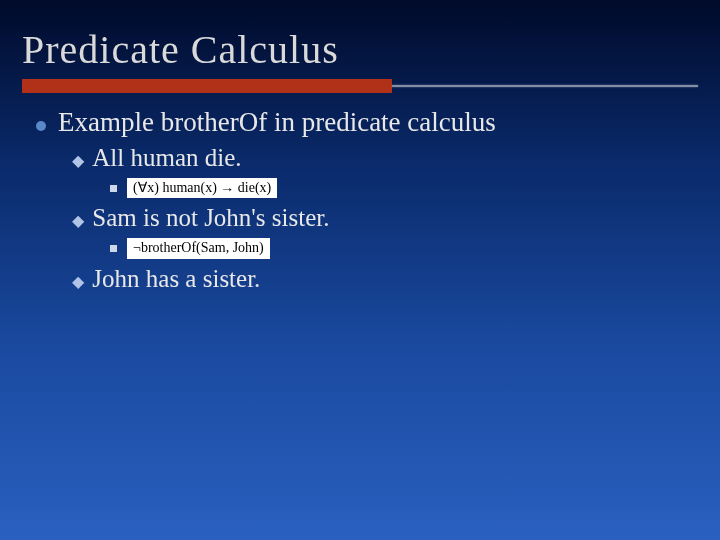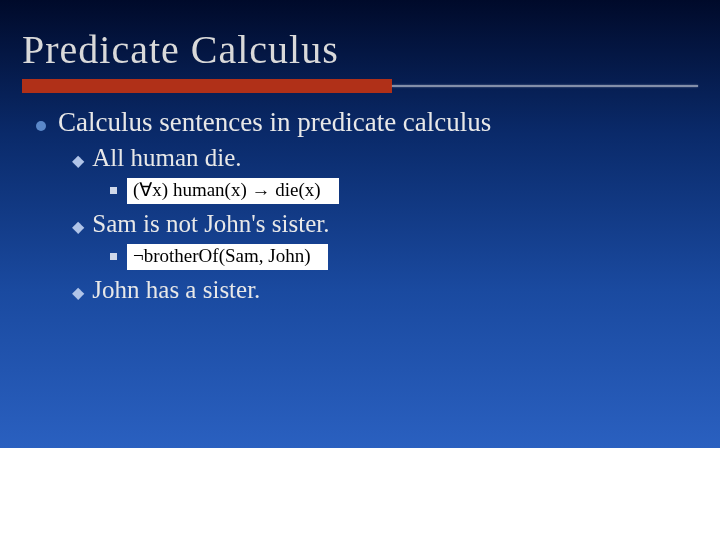--- a/index.html
+++ b/index.html
@@ -5,21 +5,21 @@
   html, body {
     margin: 0;
     padding: 0;
     width: 720px;
     height: 540px;
     overflow: hidden;
     font-family: "Times New Roman", Times, serif;
   }
   .slide {
     width: 720px;
-    height: 448px;
+    height: 540px;
     background: linear-gradient(to bottom, #000a2a 0%, #0a2a6a 30%, #1a4aa0 65%, #2a60c0 100%);
     position: relative;
     color: #000;
   }
   .title-wrap {
     padding: 26px 22px 0 22px;
   }
   .title {
     font-size: 40px;
     color: #d9d9d9;
@@ -91,22 +91,22 @@
   .lvl3 .bullet {
     width: 7px;
     height: 7px;
     background: #cfd8ea;
     margin-right: 10px;
     flex: 0 0 auto;
   }
   .formula-box {
     background: #ffffff;
     color: #000;
-    font-size: 19px;
-    padding: 2px 18px 3px 6px;
+    font-size: 14px;
+    padding: 2px 6px 3px 6px;
     display: inline-block;
     font-family: "Times New Roman", serif;
     line-height: 1.1;
   }
 </style>
 </head>
 <body>
 
 <div class="slide">
 
@@ -115,21 +115,21 @@
     <div class="rule-row">
       <div class="rule-red"></div>
       <div class="rule-line"></div>
     </div>
   </div>
 
   <div class="content">
 
     <div class="lvl1">
       <div class="bullet"></div>
-      <div class="text">Calculus sentences in predicate calculus</div>
+      <div class="text">Example brotherOf in predicate calculus</div>
     </div>
 
     <div class="lvl2">
       <div class="bullet">◆</div>
       <div class="text">All human die.</div>
     </div>
     <div class="lvl3">
       <div class="bullet"></div>
       <div class="formula-box">(∀x) human(x) → die(x)</div>
     </div>

